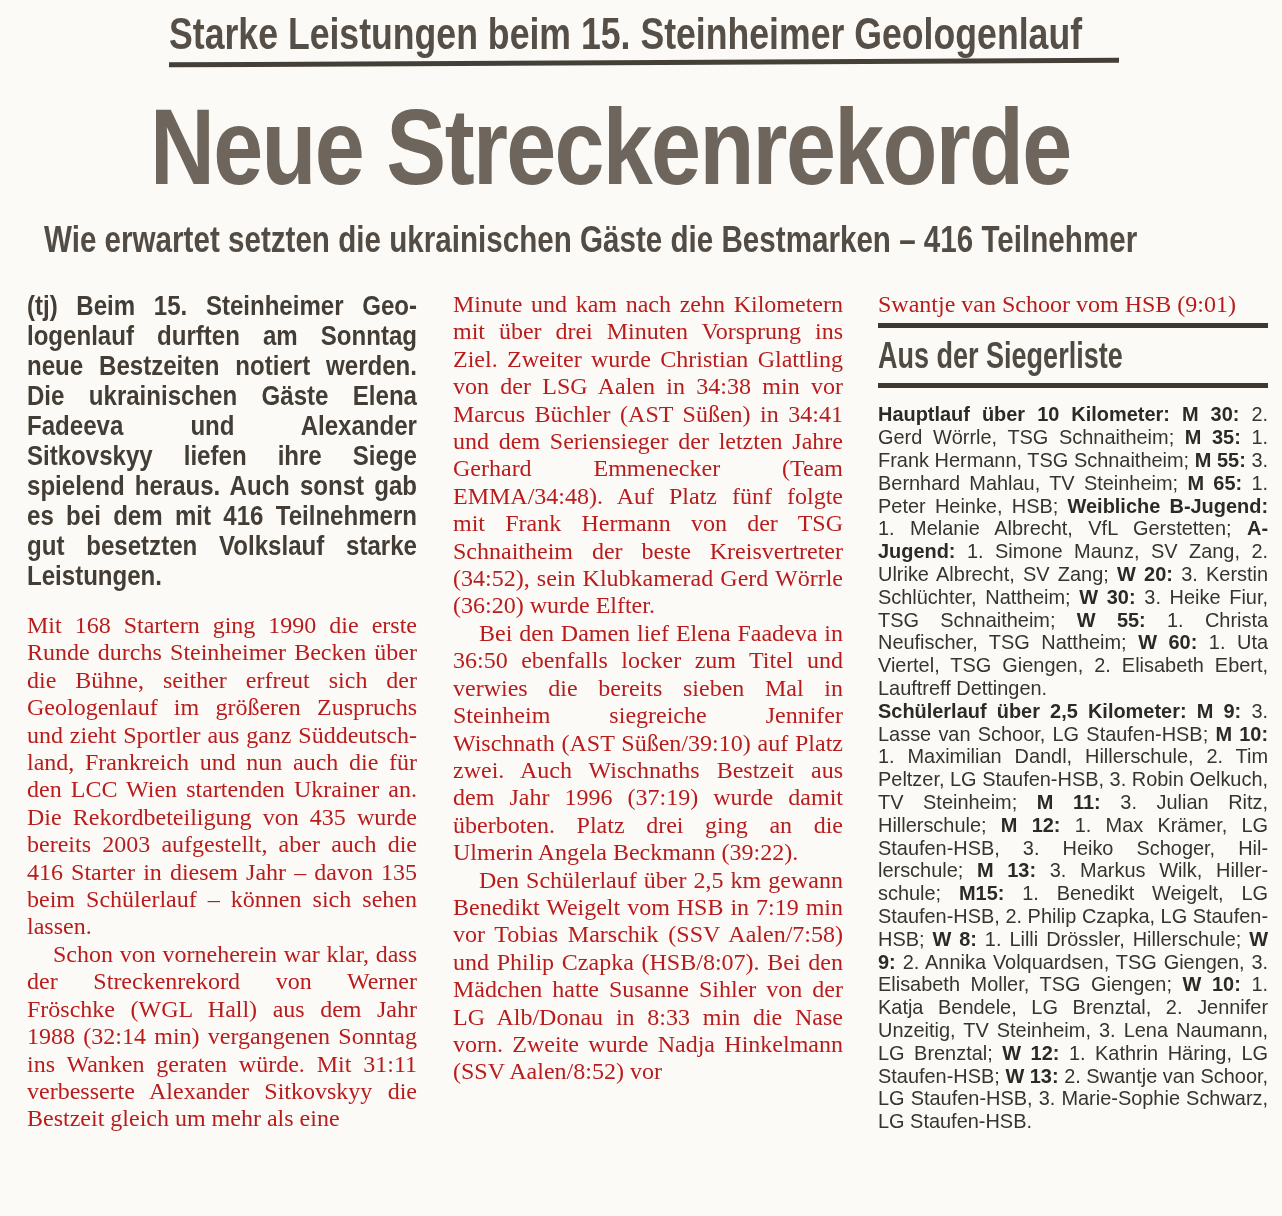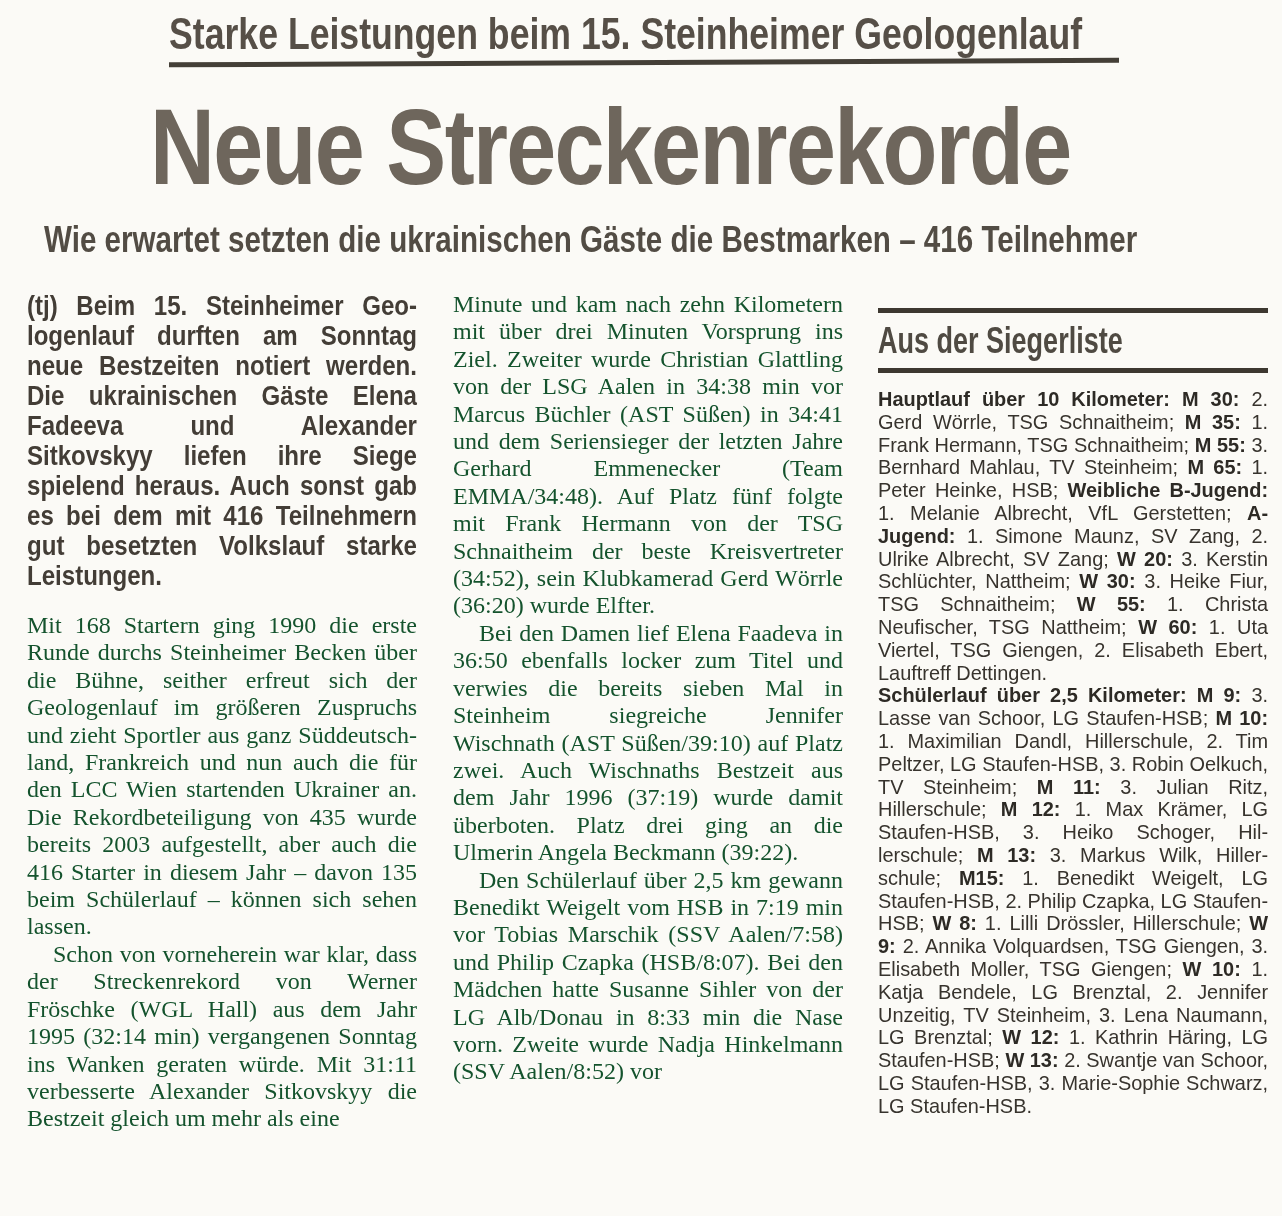--- a/index.html
+++ b/index.html
@@ -34,27 +34,27 @@
   #col1{left:27px;width:390px;}
   #col2{left:453px;width:390px;}
   #col3{left:878px;width:390px;}
 
   p.lead{
     width:454px;transform:scaleX(.859);transform-origin:0 0;
     font:bold 28px/30px "Liberation Sans",sans-serif;color:#433d36;
     text-align:justify;margin:0 0 21px 0;
   }
   p.serif{
-    font:24px/27.4px "Liberation Serif",serif;color:#14532d;
+    font:24px/27.4px "Liberation Serif",serif;color:#b91c1c;
     text-align:justify;margin:0;
   }
   p.indent{text-indent:26px;}
 
   
-  .winners{margin-top:17px;}
+  .winners{margin-top:5px;}
   .rule{height:5px;background:#3d3830;}
   .winners-title{
     margin:7px 0 6px 0;
     font:bold 37px/42px "Liberation Sans",sans-serif;color:#4f4a42;
     transform:scaleX(.73);transform-origin:0 0;white-space:nowrap;
   }
   p.results{
     width:411px;transform:scaleX(.949);transform-origin:0 0;
     font:21px/22.8px "Liberation Sans",sans-serif;color:#37332d;
     text-align:justify;margin:15px 0 0 0;
@@ -70,30 +70,31 @@
   <header>
     <p class="kicker-text">Starke Leistungen beim 15. Steinheimer Geologenlauf</p>
     <div class="kicker-rule"></div>
     <h1 class="headline">Neue Streckenrekorde</h1>
     <h2 class="subhead">Wie erwartet setzten die ukrainischen Gäste die Bestmarken – 416 Teilnehmer</h2>
   </header>
 
   <div class="col" id="col1">
     <p class="lead">(tj) Beim 15. Steinheimer Geo­logenlauf durften am Sonntag neue Bestzeiten notiert wer­den. Die ukrainischen Gäste Elena Fadeeva und Alexander Sitkovskyy liefen ihre Siege spielend heraus. Auch sonst gab es bei dem mit 416 Teil­nehmern gut besetzten Volks­lauf starke Leistungen.</p>
     <p class="serif">Mit 168 Startern ging 1990 die erste Runde durchs Steinheimer Becken über die Bühne, seither erfreut sich der Geologenlauf im größeren Zuspruchs und zieht Sportler aus ganz Süddeutsch­land, Frankreich und nun auch die für den LCC Wien startenden Ukrainer an. Die Rekordbeteili­gung von 435 wurde bereits 2003 aufgestellt, aber auch die 416 Starter in diesem Jahr – davon 135 beim Schülerlauf – können sich sehen lassen.</p>
-    <p class="serif indent">Schon von vorneherein war klar, dass der Streckenrekord von Werner Fröschke (WGL Hall) aus dem Jahr 1995 (32:14 min) ver­gangenen Sonntag ins Wanken geraten würde. Mit 31:11 verbes­serte Alexander Sitkovskyy die Bestzeit gleich um mehr als eine</p>
+    <p class="serif indent">Schon von vorneherein war klar, dass der Streckenrekord von Werner Fröschke (WGL Hall) aus dem Jahr 1988 (32:14 min) ver­gangenen Sonntag ins Wanken geraten würde. Mit 31:11 verbes­serte Alexander Sitkovskyy die Bestzeit gleich um mehr als eine</p>
   </div>
 
   <div class="col" id="col2">
     <p class="serif">Minute und kam nach zehn Kilo­metern mit über drei Minuten Vorsprung ins Ziel. Zweiter wurde Christian Glattling von der LSG Aalen in 34:38 min vor Marcus Büchler (AST Süßen) in 34:41 und dem Seriensieger der letzten Jah­re Gerhard Emmenecker (Team EMMA/34:48). Auf Platz fünf folg­te mit Frank Hermann von der TSG Schnaitheim der beste Kreis­vertreter (34:52), sein Klubkame­rad Gerd Wörrle (36:20) wurde Elfter.</p>
     <p class="serif indent">Bei den Damen lief Elena Faa­deva in 36:50 ebenfalls locker zum Titel und verwies die bereits sieben Mal in Steinheim sieg­reiche Jennifer Wischnath (AST Süßen/39:10) auf Platz zwei. Auch Wischnaths Bestzeit aus dem Jahr 1996 (37:19) wurde damit über­boten. Platz drei ging an die Ulmerin Angela Beckmann (39:22).</p>
     <p class="serif indent">Den Schülerlauf über 2,5 km gewann Benedikt Weigelt vom HSB in 7:19 min vor Tobias Mar­schik (SSV Aalen/7:58) und Philip Czapka (HSB/8:07). Bei den Mäd­chen hatte Susanne Sihler von der LG Alb/Donau in 8:33 min die Nase vorn. Zweite wurde Nadja Hinkelmann (SSV Aalen/8:52) vor</p>
   </div>
 
   <div class="col" id="col3">
+    <p class="serif">Swantje van Schoor vom HSB (9:01)</p>
 
     <section class="winners">
       <div class="rule"></div>
       <h3 class="winners-title">Aus der Siegerliste</h3>
       <div class="rule"></div>
       <p class="results"><b>Hauptlauf über 10 Kilometer: M 30:</b><span> 2. Gerd Wörrle, TSG Schnaitheim; </span><b>M 35:</b><span> 1. Frank Hermann, TSG Schnaitheim; </span><b>M 55:</b><span> 3. Bernhard Mahlau, TV Stein­heim; </span><b>M 65:</b><span> 1. Peter Heinke, HSB; </span><b>Weib­liche B-Jugend:</b><span> 1. Melanie Albrecht, VfL Gerstetten; </span><b>A-Jugend:</b><span> 1. Simone Maunz, SV Zang, 2. Ulrike Albrecht, SV Zang; </span><b>W 20:</b><span> 3. Kerstin Schlüchter, Natt­heim; </span><b>W 30:</b><span> 3. Heike Fiur, TSG Schnait­heim; </span><b>W 55:</b><span> 1. Christa Neufischer, TSG Nattheim; </span><b>W 60:</b><span> 1. Uta Viertel, TSG Giengen, 2. Elisabeth Ebert, Lauftreff Dettingen.</span></p>
       <p class="results"><b>Schülerlauf über 2,5 Kilometer: M 9:</b><span> 3. Lasse van Schoor, LG Staufen-HSB; </span><b>M 10:</b><span> 1. Maximilian Dandl, Hillerschule, 2. Tim Peltzer, LG Staufen-HSB, 3. Robin Oelkuch, TV Steinheim; </span><b>M 11:</b><span> 3. Julian Ritz, Hillerschule; </span><b>M 12:</b><span> 1. Max Krämer, LG Staufen-HSB, 3. Heiko Schoger, Hil­lerschule; </span><b>M 13:</b><span> 3. Markus Wilk, Hiller­schule; </span><b>M15:</b><span> 1. Benedikt Weigelt, LG Staufen-HSB, 2. Philip Czapka, LG Stau­fen-HSB; </span><b>W 8:</b><span> 1. Lilli Drössler, Hiller­schule; </span><b>W 9:</b><span> 2. Annika Volquardsen, TSG Giengen, 3. Elisabeth Moller, TSG Giengen; </span><b>W 10:</b><span> 1. Katja Bendele, LG Brenztal, 2. Jennifer Unzeitig, TV Stein­heim, 3. Lena Naumann, LG Brenztal; </span><b>W 12:</b><span> 1. Kathrin Häring, LG Staufen-HSB; </span><b>W 13:</b><span> 2. Swantje van Schoor, LG Staufen-HSB, 3. Marie-Sophie Schwarz, LG Staufen-HSB.</span></p>
     </section>
   </div>
 

